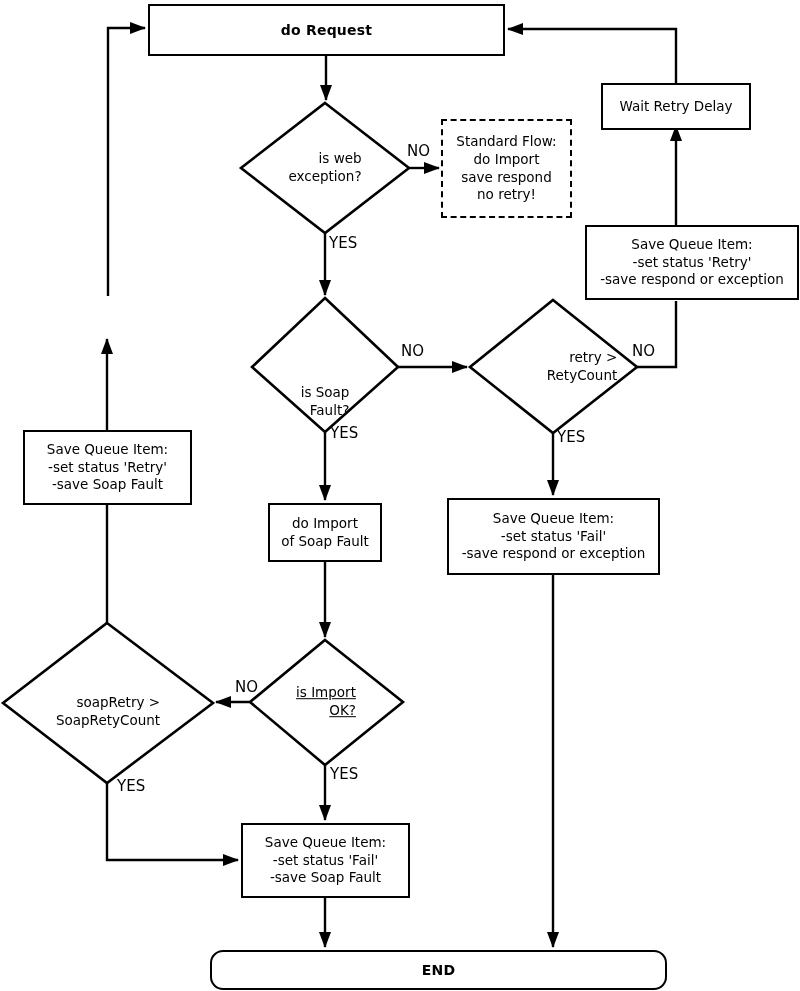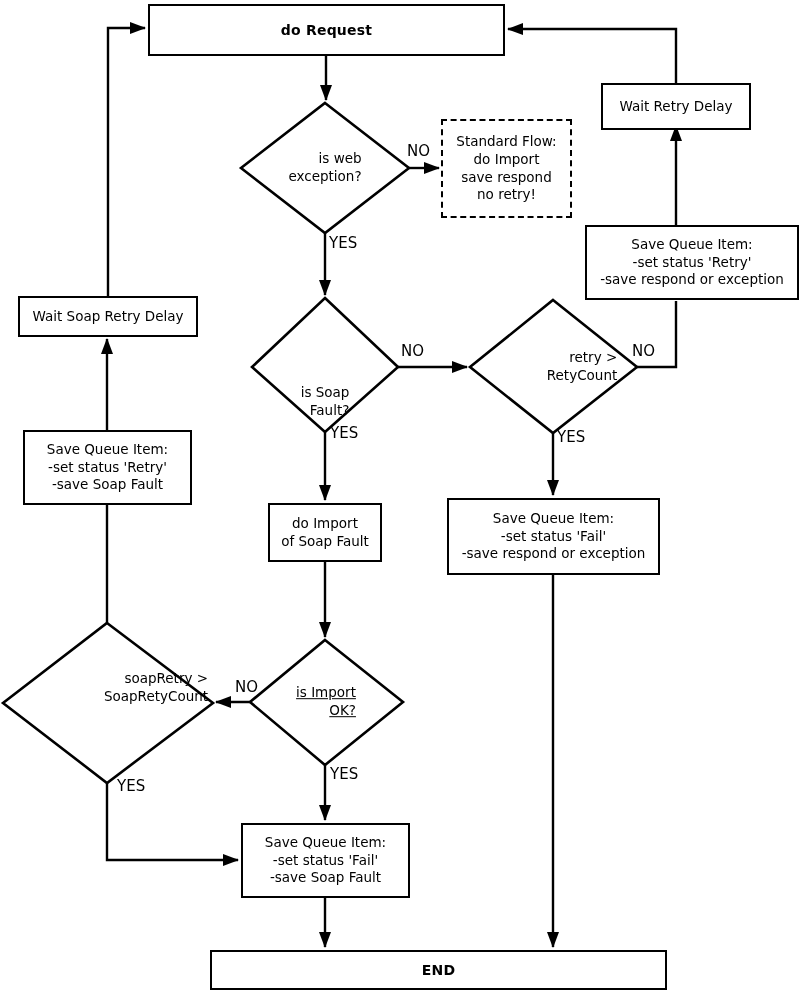--- a/index.html
+++ b/index.html
@@ -101,23 +101,20 @@
 save respond
 no retry!</span>
   </div>
 
   <div class="node" style="left:585px; top:225px; width:214px; height:75px;">
     <span>Save Queue Item:
 -set status 'Retry'
 -save respond or exception</span>
   </div>
 
-  <div class="node" style="left:18px; top:296px; width:180px; height:41px;">
-    <span>Wait Soap Retry Delay</span>
-  </div>
 
   <div class="node" style="left:23px; top:430px; width:169px; height:75px;">
     <span>Save Queue Item:
 -set status 'Retry'
 -save Soap Fault</span>
   </div>
 
   <div class="node" style="left:268px; top:503px; width:114px; height:59px;">
     <span>do Import
 of Soap Fault</span>
@@ -128,31 +125,31 @@
 -set status 'Fail'
 -save respond or exception</span>
   </div>
 
   <div class="node" style="left:241px; top:823px; width:169px; height:75px;">
     <span>Save Queue Item:
 -set status 'Fail'
 -save Soap Fault</span>
   </div>
 
-  <div class="node titlebox" style="left:210px; top:950px; width:457px; height:40px;">
+  <div class="node titlebox" style="left:210px; top:950px; width:457px; height:40px;border-radius:13px;">
     <span>END</span>
   </div>
 
   <div class="dlabel" style="left:325px; top:168px;">is web
 exception?</div>
   <div class="dlabel" style="left:325px; top:366px;margin-top:36px;">is Soap
 Fault?</div>
   <div class="dlabel" style="left:582px; top:367px;">retry &gt;
 RetyCount</div>
-  <div class="dlabel" style="left:108px; top:688px;margin-left:48px;">soapRetry &gt;
+  <div class="dlabel" style="left:108px; top:712px;">soapRetry &gt;
 SoapRetyCount</div>
   <div class="dlabel" style="left:326px; top:702px;text-decoration:underline;">is Import
 OK?</div>
 
   <div class="elabel" style="left:407px; top:142px;">NO</div>
   <div class="elabel" style="left:329px; top:234px;">YES</div>
   <div class="elabel" style="left:401px; top:342px;">NO</div>
   <div class="elabel" style="left:330px; top:424px;">YES</div>
   <div class="elabel" style="left:632px; top:342px;">NO</div>
   <div class="elabel" style="left:557px; top:428px;">YES</div>

